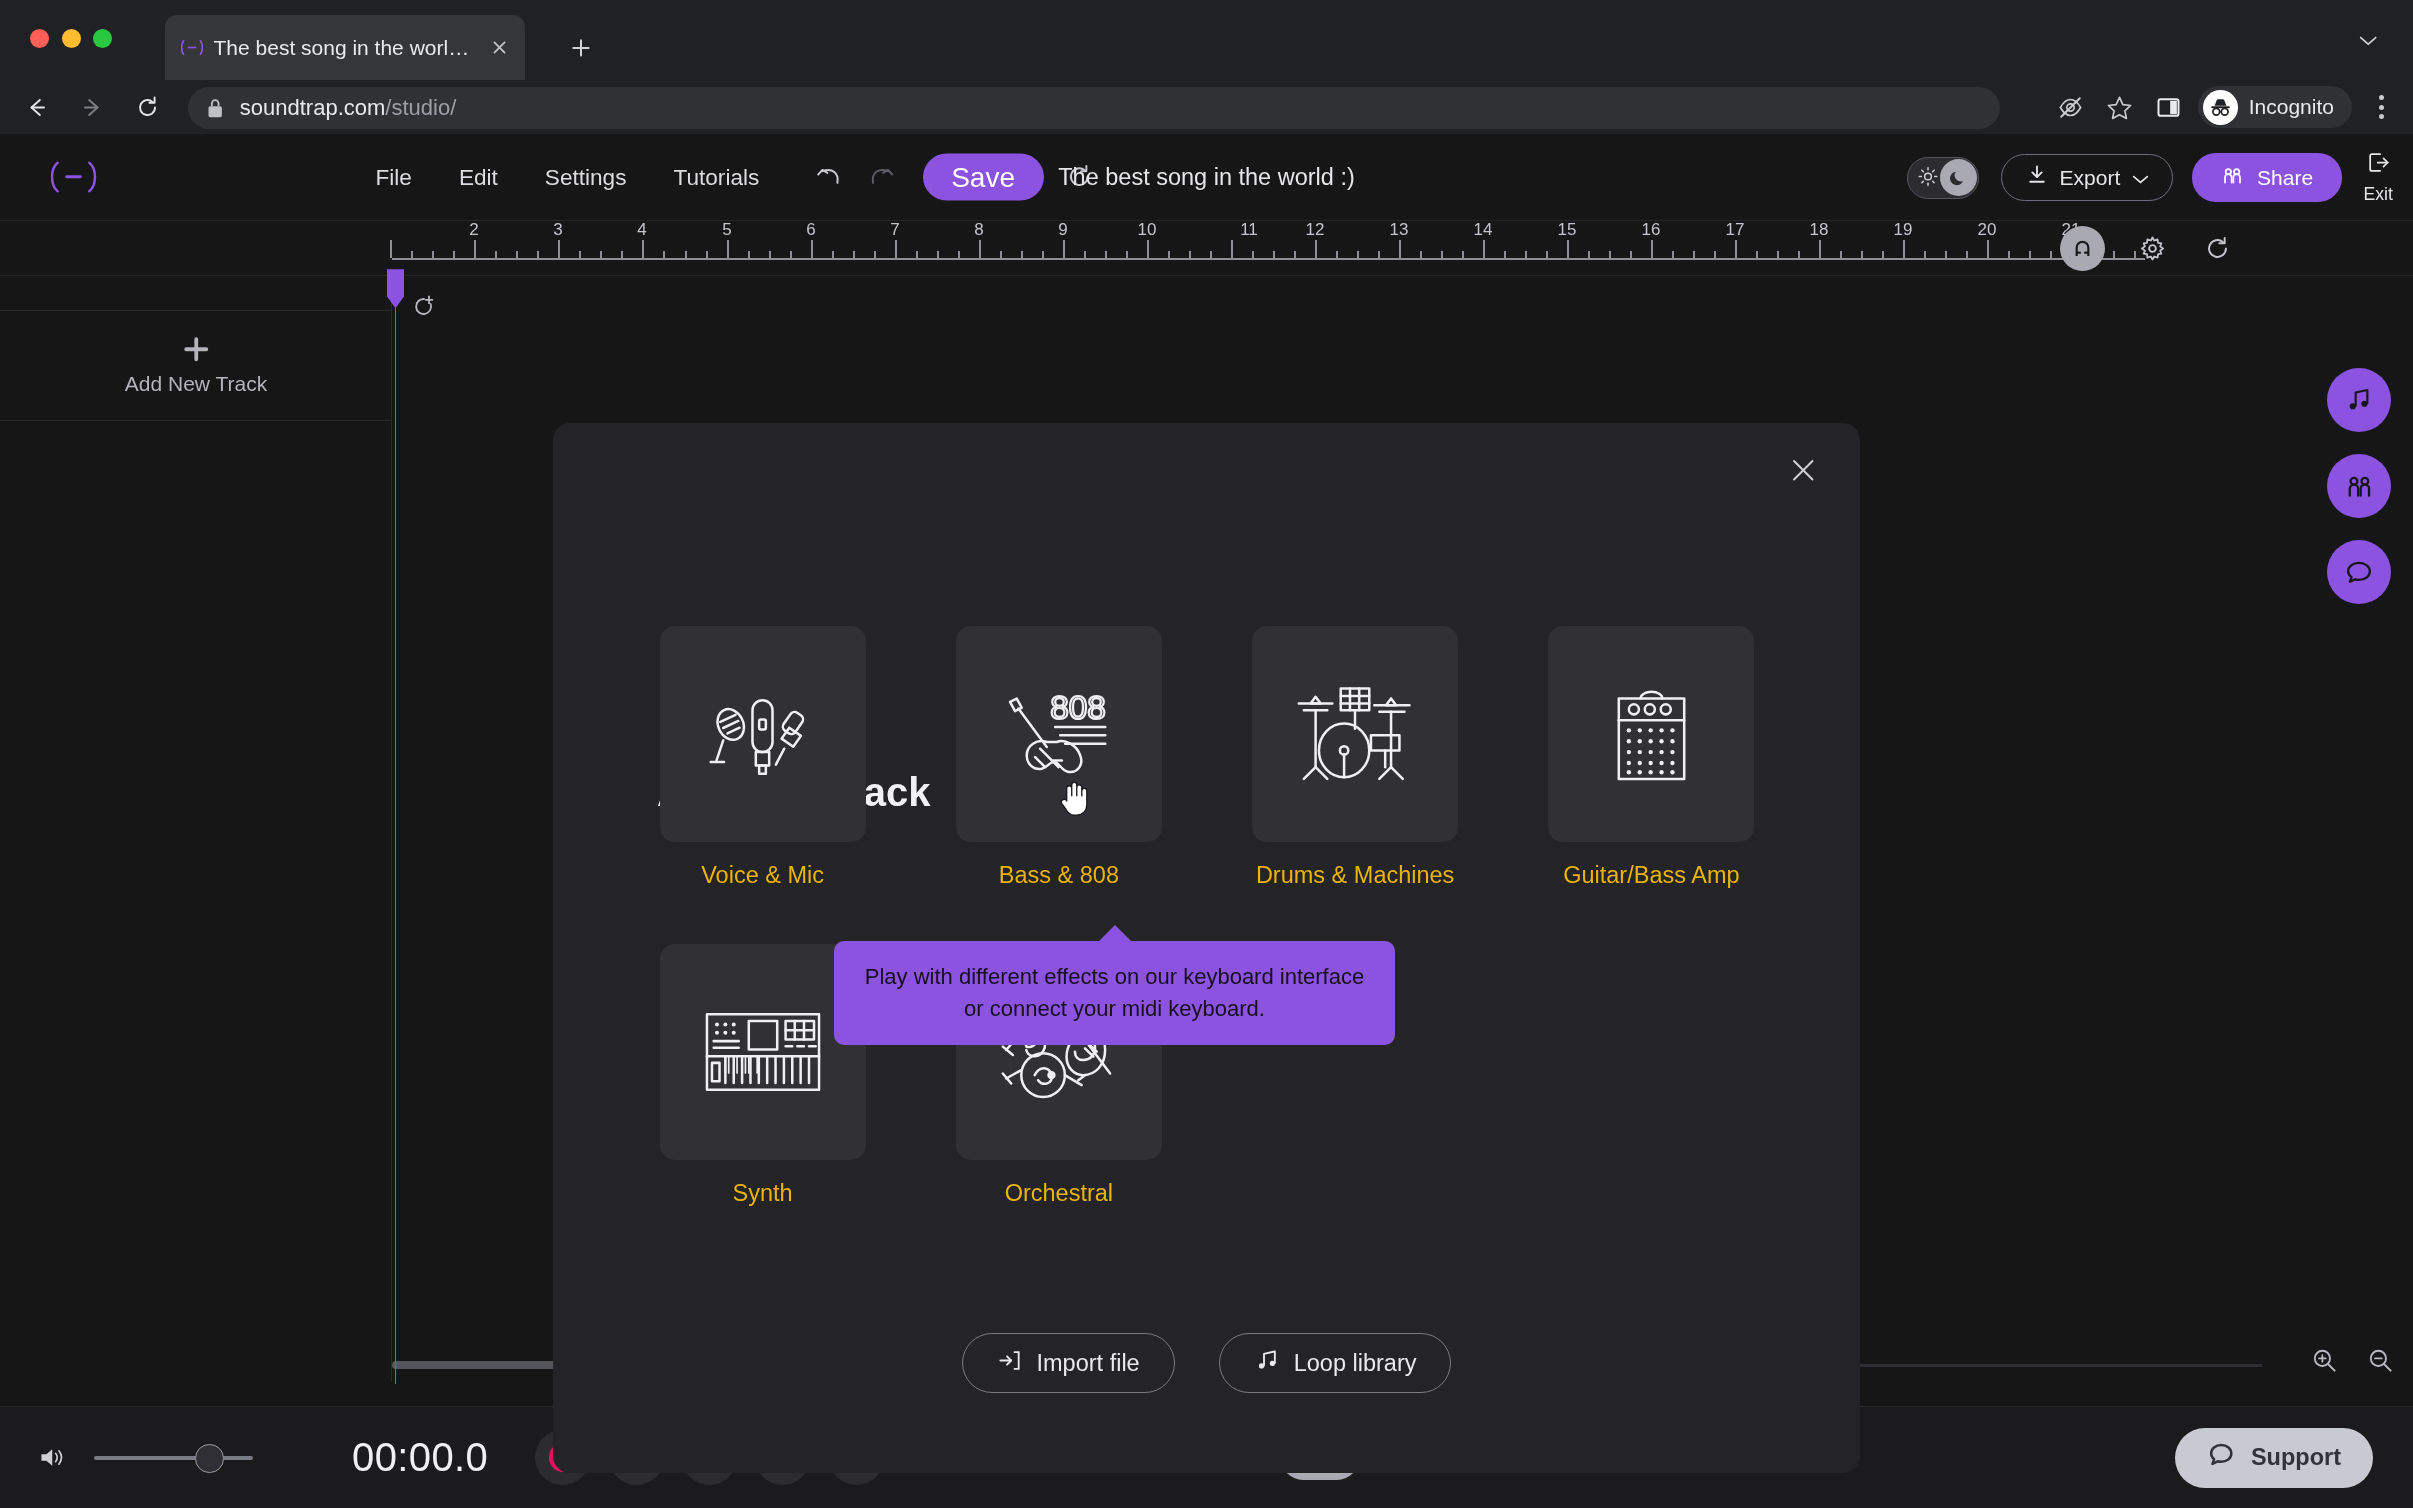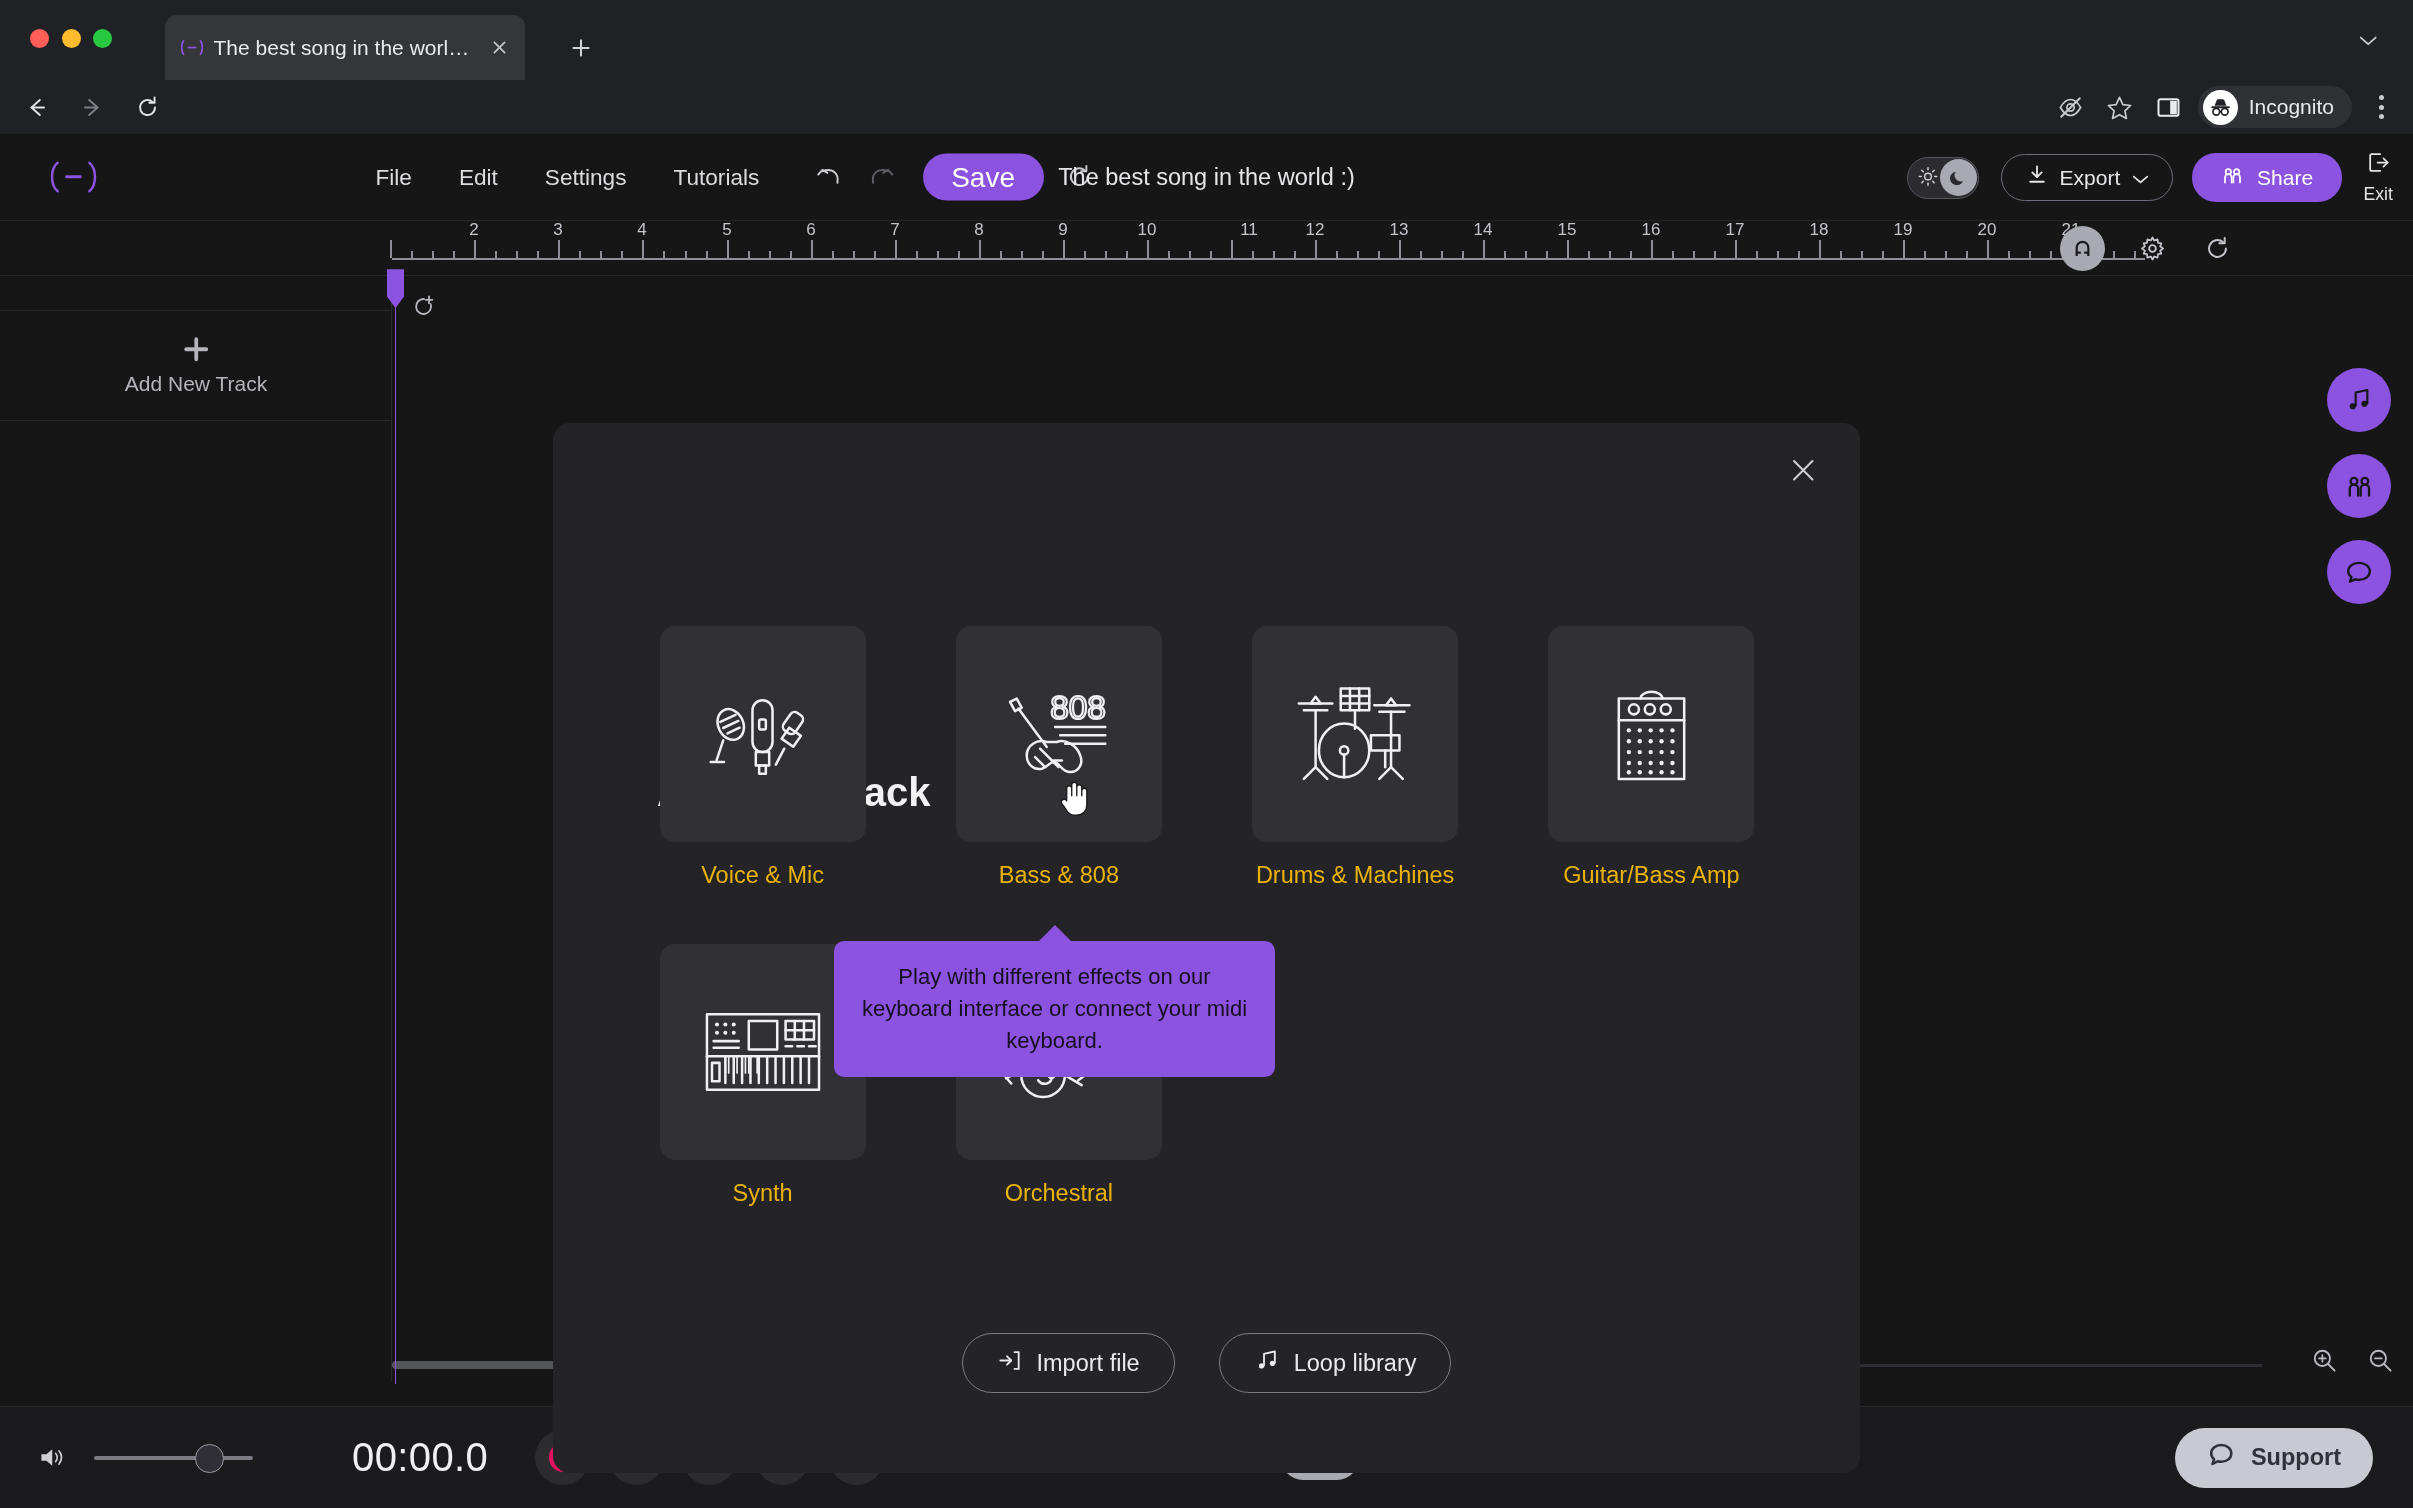--- a/index.html
+++ b/index.html
@@ -305,21 +305,21 @@
     display: flex; align-items: center; justify-content: center;
   }
   .card-tile.selected { background: #3f3556; }
   .card-label {
     margin-top: 20px; font-size: 23.5px; color: #eab308; white-space: nowrap;
   }
   .card.selected .card-label { color: #f2f2f5; }
 
   .tooltip {
     position: absolute; left: 834px; top: 807px;
-    width: 441px; padding: 20px 25px;
+    width: 561px; padding: 20px 25px;
     background: #8c52e0; border-radius: 10px;
     color: #17101f; font-size: 22px; line-height: 1.45;
     text-align: center; z-index: 60;
   }
   .tooltip::after {
     content: ""; position: absolute; left: 50%; top: -16px;
     transform: translateX(-50%);
     border-left: 17px solid transparent;
     border-right: 17px solid transparent;
     border-bottom: 17px solid #8c52e0;
@@ -433,20 +433,29 @@
           <path d="M21 15 H6" stroke="#7c8086" stroke-width="2.3" stroke-linecap="round"></path>
         </svg>
     </div>
     <div class="nav-btn">
       <svg width="25" height="25" viewBox="0 0 30 30">
           <path d="M24 15 A9 9 0 1 1 21 8.3" stroke="#e2e4e7" stroke-width="2.3" fill="none" stroke-linecap="round"></path>
           <path d="M23.5 3 V9.2 H17.3" stroke="#e2e4e7" stroke-width="2.3" fill="none" stroke-linecap="round" stroke-linejoin="round"></path>
         </svg>
     </div>
 
+    <div class="omnibox">
+      <span class="lock-icon">
+        <svg width="18.4" height="22" viewBox="0 0 22 26">
+            <rect x="3" y="11" width="16" height="13" rx="2" fill="#bdc1c6"></rect>
+            <path d="M7 11 V7.5 A4 4 0 0 1 15 7.5 V11" stroke="#bdc1c6" stroke-width="2.2" fill="none"></path>
+          </svg>
+      </span>
+      <span class="url"><span>soundtrap.com</span><span class="dim">/studio/</span></span>
+    </div>
 
     <div class="tb-right">
       <div class="tb-ico">
         <svg width="27" height="27" viewBox="0 0 32 32">
             <path d="M4 16 C8 9 12.5 6.5 16 6.5 C19.5 6.5 24 9 28 16 C24 23 19.5 25.5 16 25.5 C12.5 25.5 8 23 4 16 Z" stroke="#c9cbcf" stroke-width="2" fill="none"></path>
             <circle cx="16" cy="16" r="4.3" stroke="#c9cbcf" stroke-width="2" fill="none"></circle>
             <path d="M5 27 L27 5" stroke="#c9cbcf" stroke-width="2.3" stroke-linecap="round"></path>
           </svg>
       </div>
       <div class="tb-ico">

